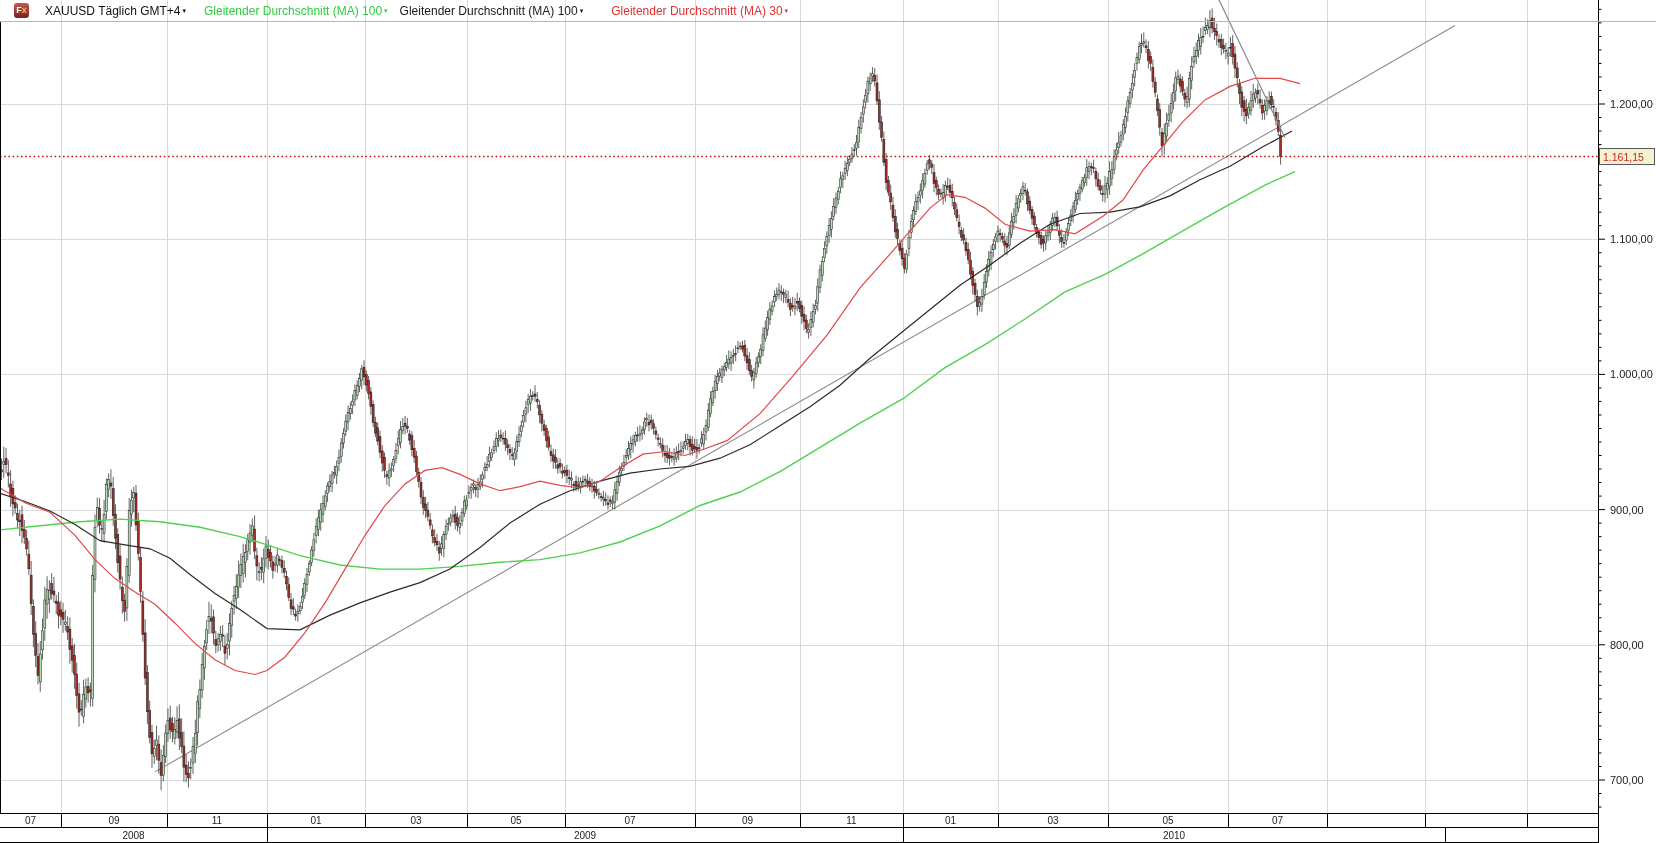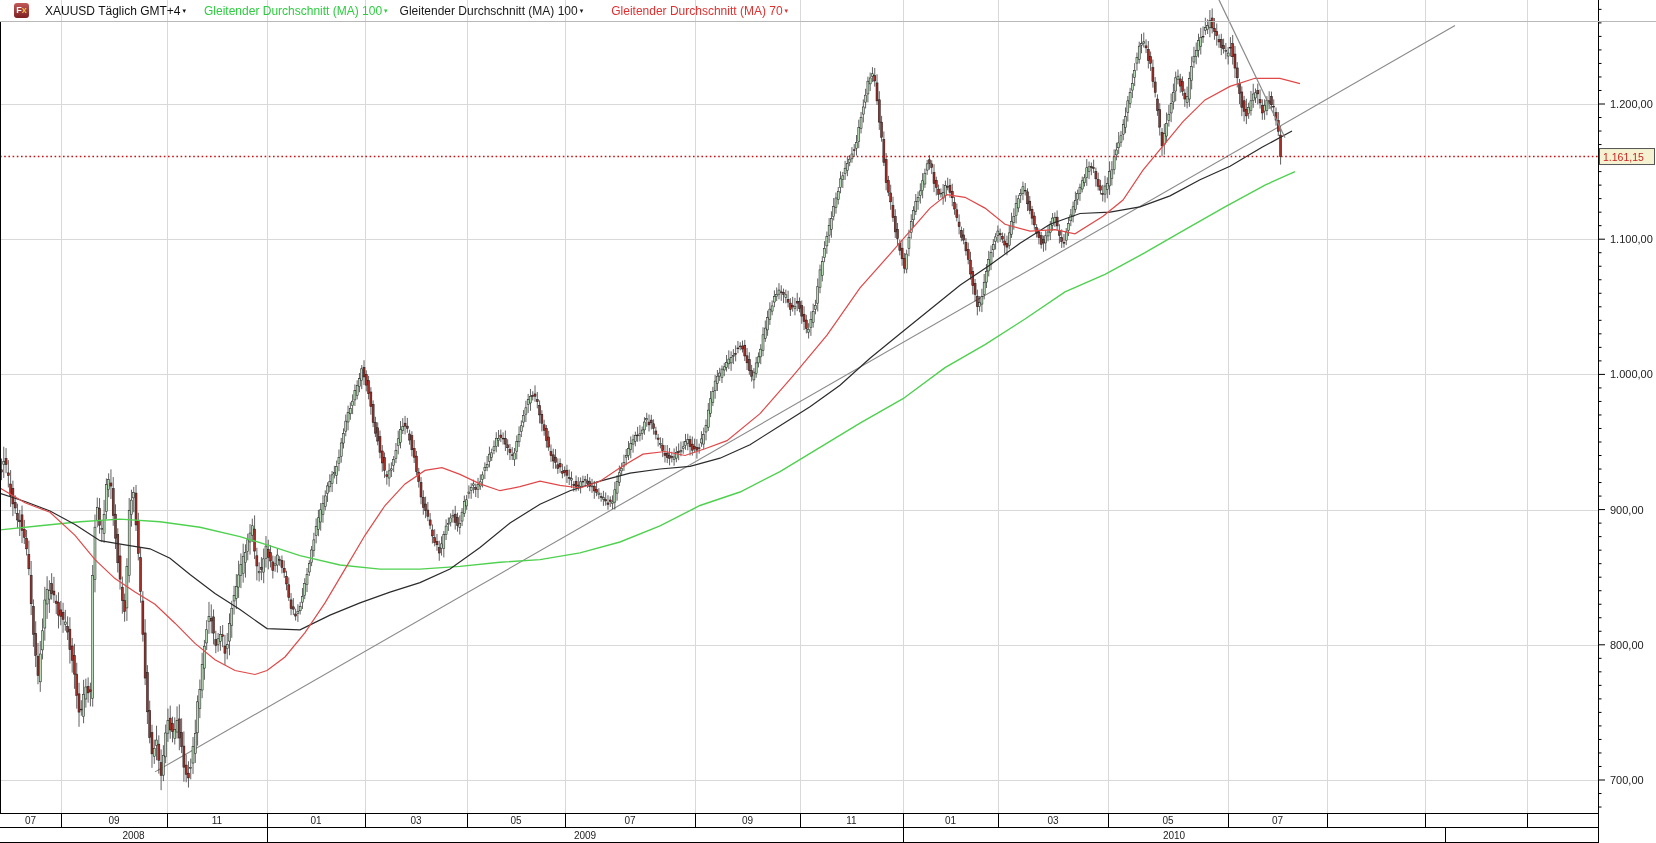--- a/index.html
+++ b/index.html
@@ -1299,15 +1299,15 @@
     </svg>
 
   <div id="header">
     <span id="fx-logo">
         <span class="f">F</span>
         <span class="x">x</span>
       </span>
     <span class="hdr-item"><span>XAUUSD Täglich GMT+4</span><span class="caret">▾</span></span>
     <span class="hdr-item leg-200" style="color: rgb(46, 204, 64);"><span>Gleitender Durchschnitt (MA) 100</span><span class="caret">▾</span></span>
     <span class="hdr-item leg-100" style="color: rgb(26, 26, 26);"><span>Gleitender Durchschnitt (MA) 100</span><span class="caret">▾</span></span>
-    <span class="hdr-item leg-50" style="color: rgb(224, 48, 48);"><span>Gleitender Durchschnitt (MA) 70</span><span class="caret">▾</span></span>
+    <span class="hdr-item leg-50" style="color: rgb(224, 48, 48);"><span>Gleitender Durchschnitt (MA) 30</span><span class="caret">▾</span></span>
   </div>
 </div>
 
 </body></html>

